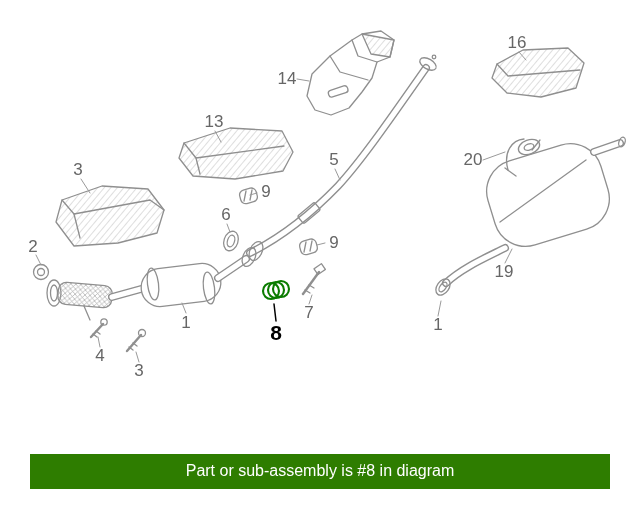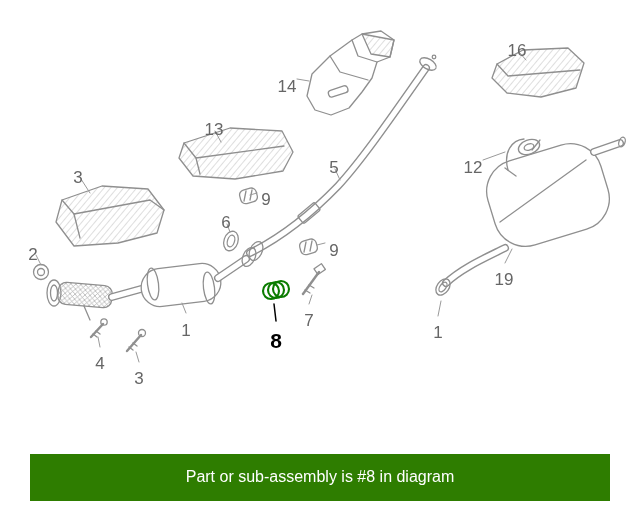--- a/index.html
+++ b/index.html
@@ -5,23 +5,23 @@
   * { margin:0; padding:0; box-sizing:border-box; }
   html,body { width:640px; height:512px; background:#ffffff; font-family:"Liberation Sans", sans-serif; }
   .stage { position:relative; width:640px; height:512px; overflow:hidden; }
   svg.diagram { position:absolute; left:0; top:0; }
   .art { stroke: var(--line, #8f8f8f); fill:none; stroke-width:1.3; stroke-linecap:round; stroke-linejoin:round; }
   .pipe-outer { stroke: var(--line, #8f8f8f); stroke-width:8; fill:none; stroke-linecap:round; }
   .pipe-inner { stroke:#ffffff; stroke-width:5.2; fill:none; stroke-linecap:round; }
   .leader { stroke:#9a9a9a; stroke-width:1; }
   .leader-dark { stroke:#000000; stroke-width:1.5; }
   .hl { stroke: var(--highlight, #0b7c00); stroke-width:2.1; }
-  .callout { position:absolute; transform:translate(-50%,-50%); font-size:17px; color:var(--label,#666666); cursor:pointer; user-select:none;margin-top:8px; }
+  .callout { position:absolute; transform:translate(-50%,-50%); font-size:17px; color:var(--label,#666666); cursor:pointer; user-select:none; }
   .callout-highlight { font-size:21px; font-weight:bold; color:#000000; }
-  .banner { position:absolute; left:30px; right:30px; top:454px; height:47px;
+  .banner { position:absolute; left:30px; right:30px; top:454px; height:35px;
             background:var(--banner_bg,#2e7d00); color:var(--banner_text,#ffffff);
             display:flex; flex-direction:column; align-items:center; justify-content:center; gap:1px; }
   .banner .line { font-size:16px; line-height:1.3; white-space:nowrap; }
 </style>
 </head>
 <body>
 
 <div class="stage">
 
   <svg class="diagram" width="640" height="455" viewBox="0 0 640 455">
@@ -181,21 +181,21 @@
   </svg>
 
   <span class="callout" style="left:33px;top:247px">2</span>
   <span class="callout" style="left:78px;top:170px">3</span>
   <span class="callout" style="left:214px;top:122px">13</span>
   <span class="callout" style="left:287px;top:79px">14</span>
   <span class="callout" style="left:517px;top:43px">16</span>
   <span class="callout" style="left:226px;top:215px">6</span>
   <span class="callout" style="left:266px;top:192px">9</span>
   <span class="callout" style="left:334px;top:160px">5</span>
-  <span class="callout" style="left:473px;top:160px">12</span>
+  <span class="callout" style="left:473px;top:160px">20</span>
   <span class="callout" style="left:334px;top:243px">9</span>
   <span class="callout" style="left:186px;top:323px">1</span>
   <span class="callout" style="left:100px;top:356px">4</span>
   <span class="callout" style="left:139px;top:371px">3</span>
   <span class="callout" style="left:309px;top:313px">7</span>
   <span class="callout callout-highlight" style="left:276px;top:333px">8</span>
   <span class="callout" style="left:504px;top:272px">19</span>
   <span class="callout" style="left:438px;top:325px">1</span>
 
   <div class="banner">

